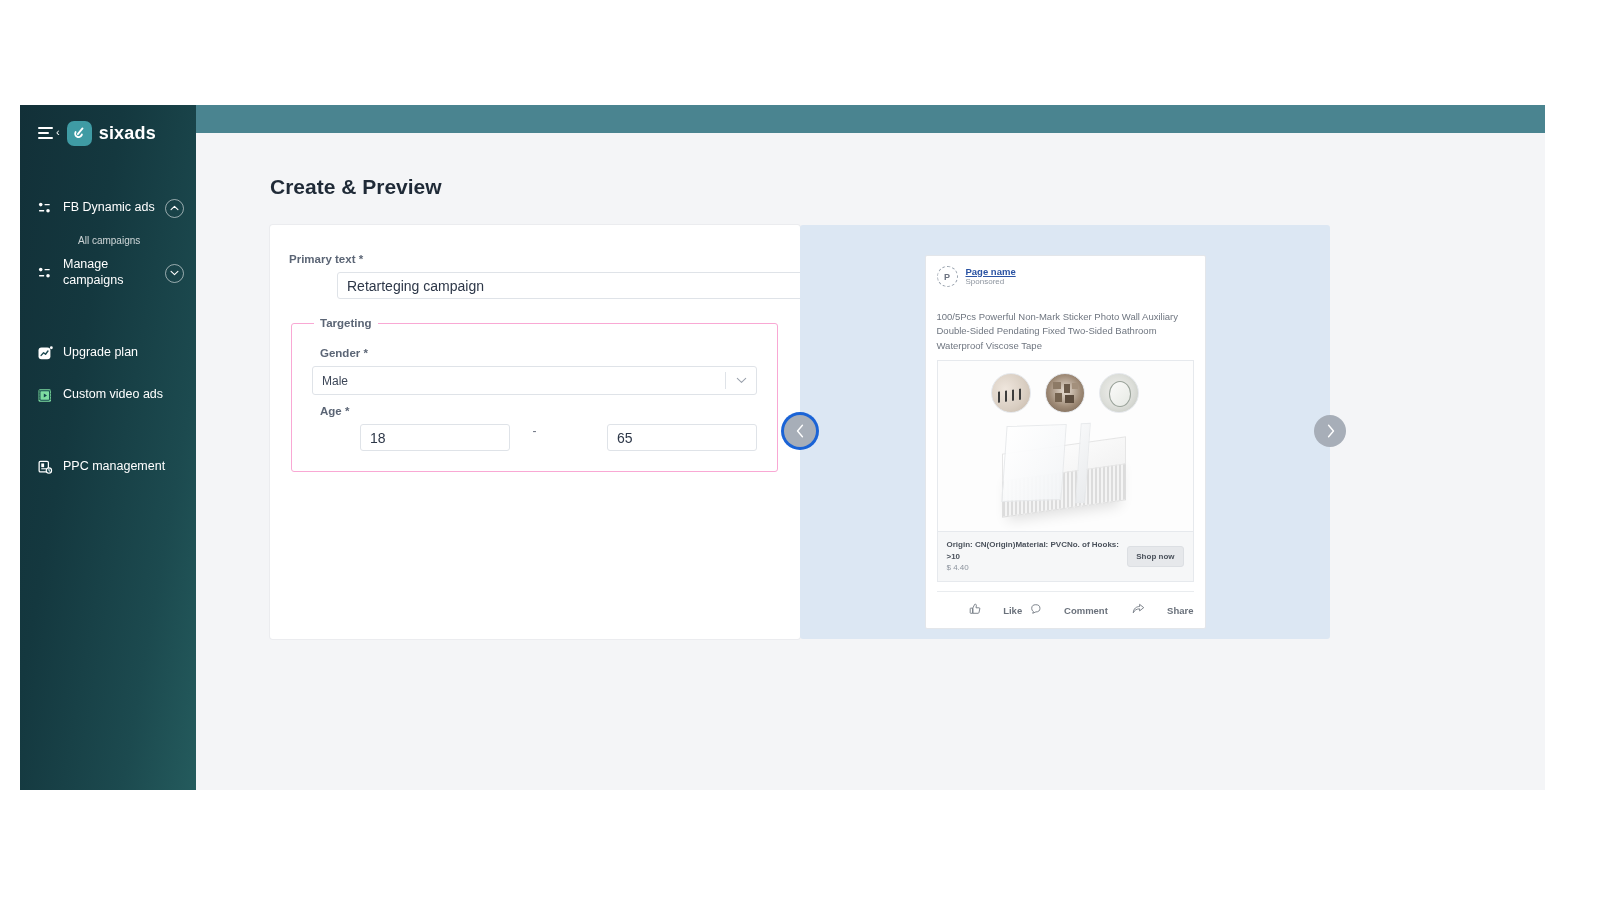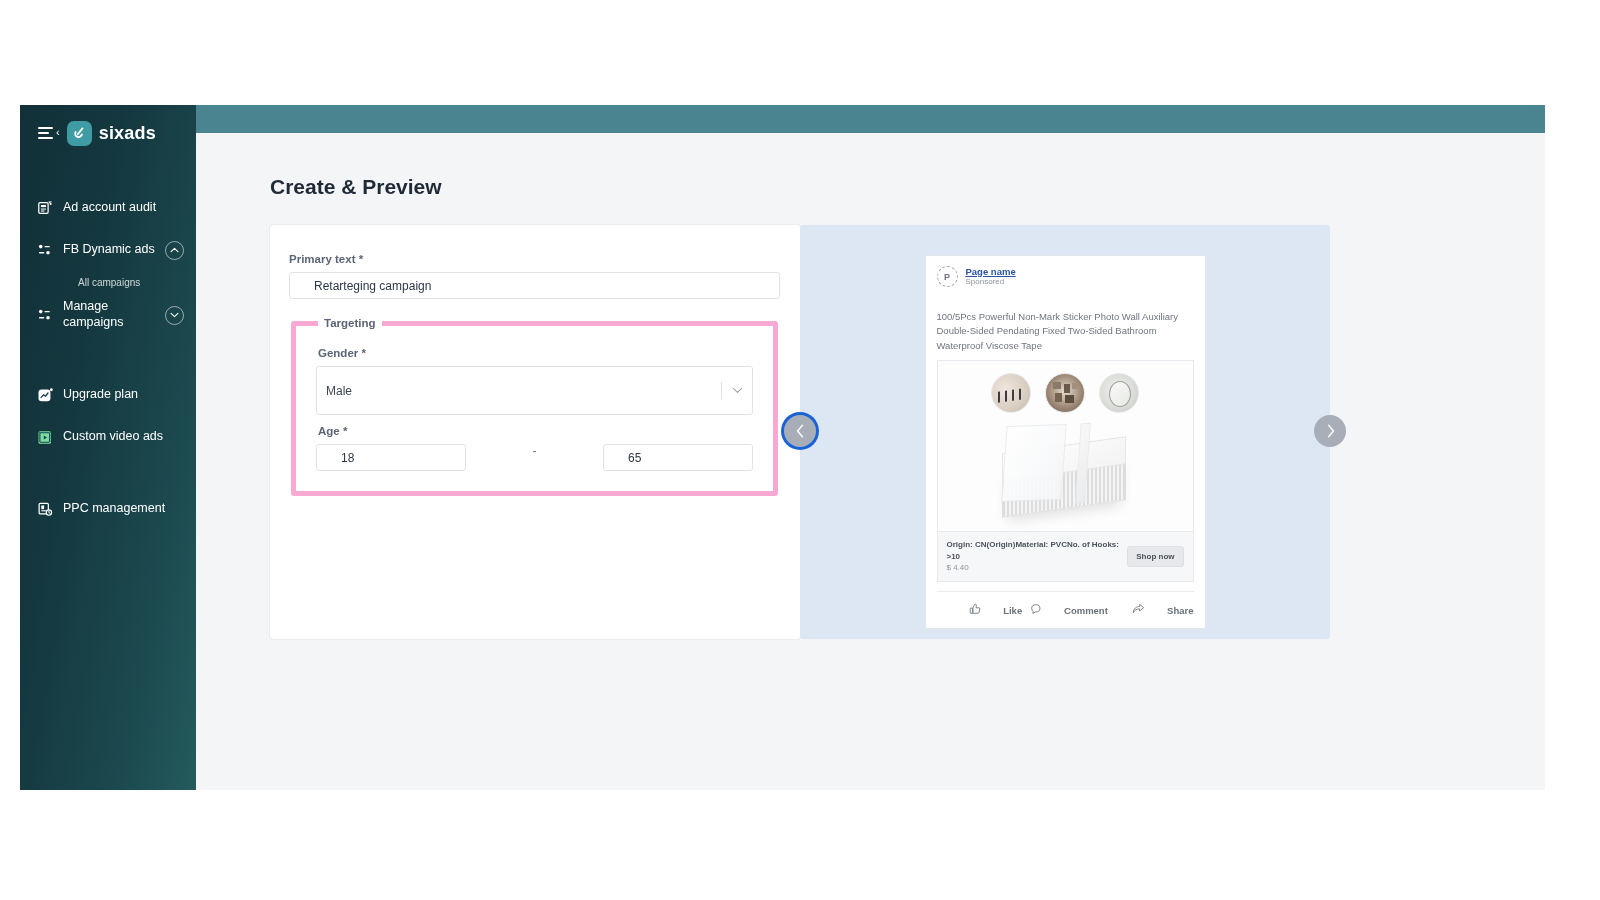--- a/index.html
+++ b/index.html
@@ -179,49 +179,50 @@
     color: #5b6575;
     margin-bottom: 7px;
   }
   .text-input {
     width: 100%;
     box-sizing: border-box;
     height: 27px;
     border: 1px solid #dfe3e8;
     border-radius: 3px;
     background: #fff;
-    font-size: 12px;
+    font-size: 14px;
     color: #2d3748;
-    padding: 0 24px;
+    padding: 0 9px;
     font-family: "Liberation Sans", sans-serif;
     outline: none;
+    margin-left: 48px;
   }
   .fieldset {
-    border: 5px solid #f9a8d4;
+    border: 1px solid #f9a8d4;
     border-radius: 3px;
     margin-top: 18px;
     padding: 8px 20px 20px 20px;
   }
   .fieldset > legend {
     font-size: 11.5px;
     font-weight: 700;
     color: #5b6575;
     padding: 0 6px;
     margin-left: 2px;
   }
   .sub-label {
     font-size: 11.5px;
     font-weight: 700;
     color: #5b6575;
-    margin: 10px 0 7px 2px;
+    margin: 10px 0 7px 8px;
   }
   .select-wrap {
     position: relative;
     width: 100%;
-    height: 49px;
+    height: 29px;
     border: 1px solid #dfe3e8;
     border-radius: 3px;
     background: #fff;
     display: flex;
     align-items: center;
     box-sizing: border-box;
   }
   .select-wrap .select-value {
     font-size: 12px;
     color: #3c4657;
@@ -490,33 +491,20 @@
         <svg width="15" height="15" viewBox="0 0 16 16" aria-hidden="true">
           <path d="M11.2 2.6 L6.2 8.6" stroke="#ffffff" stroke-width="2" stroke-linecap="round" fill="none"></path>
           <path d="M3.4 8.2 a3.6 3.6 0 1 0 7.2 0 a3.6 3.6 0 1 0 -7.2 0" stroke="#ffffff" stroke-width="2" fill="none" stroke-linecap="round" stroke-dasharray="12 20" transform="rotate(28 7 8.2)"></path>
         </svg>
       </div>
       <div class="brand-name">sixads</div>
     </div>
 
     <nav class="nav">
 
-      <div class="nav-item">
-        <span class="nav-icon">
-          <svg width="16" height="16" viewBox="0 0 18 18" aria-hidden="true">
-            <rect x="2" y="3" width="10.5" height="12" rx="1.4" stroke="#ffffff" stroke-width="1.4" fill="none"></rect>
-            <rect x="4.4" y="5.6" width="5.6" height="2.4" fill="#ffffff"></rect>
-            <rect x="4.4" y="9.6" width="5.6" height="1.2" fill="#ffffff"></rect>
-            <rect x="4.4" y="11.8" width="4" height="1.2" fill="#ffffff"></rect>
-            <path d="M13.6 2.2 l1.6 1.6 M15.6 1.9 l.1 .1" stroke="#ffffff" stroke-width="1.3" stroke-linecap="round"></path>
-            <circle cx="15.4" cy="4.6" r="1.1" fill="#ffffff"></circle>
-          </svg>
-        </span>
-        <span class="nav-label">Ad account audit</span>
-      </div>
 
       <div class="nav-item">
         <span class="nav-icon">
           <svg width="16" height="16" viewBox="0 0 18 18" aria-hidden="true">
             <circle cx="4.2" cy="5.2" r="2" fill="#ffffff"></circle>
             <rect x="8.4" y="4.5" width="6" height="1.5" rx=".7" fill="#ffffff"></rect>
             <circle cx="12.4" cy="12" r="2" fill="#ffffff"></circle>
             <rect x="2.2" y="11.3" width="6" height="1.5" rx=".7" fill="#ffffff"></rect>
           </svg>
         </span>

